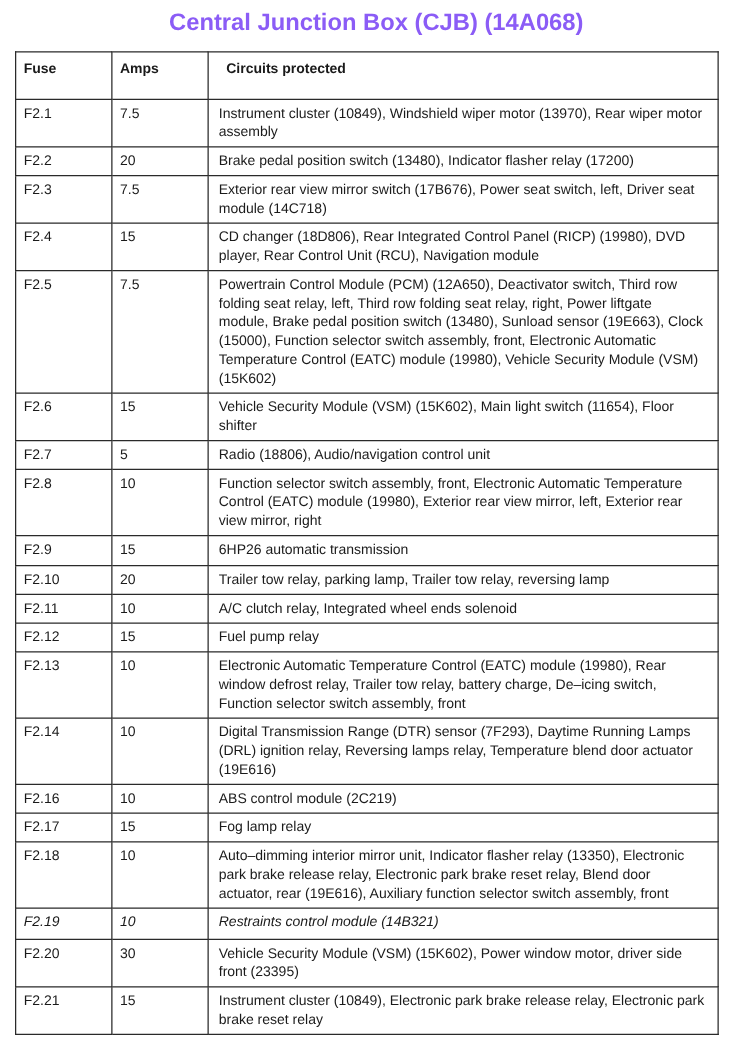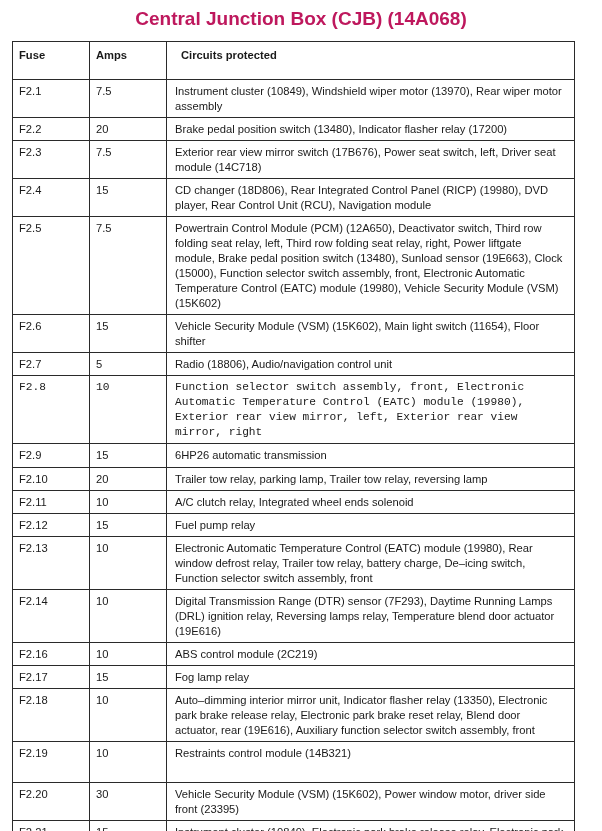--- a/index.html
+++ b/index.html
@@ -1,17 +1,17 @@
 <!DOCTYPE html>
 <html><head>
 <meta charset="utf-8">
 <style>
   html, body { margin: 0; padding: 0; background: #ffffff; }
   body { width: 602px; height: 831px; position: relative; overflow: hidden; font-family: "Liberation Sans", "DejaVu Sans", sans-serif; color: #1a1a1a; }
-  .title { position: absolute; top: 8px; left: 0; width: 602px; text-align: center; font-size: 19px; font-weight: bold; color: #be185d; letter-spacing: 0px; }
+  .title { position: absolute; top: 8px; left: 0; width: 602px; text-align: center; font-size: 19px; font-weight: bold; color: #8b5cf6; letter-spacing: 0px; }
   table.cjb { position: absolute; top: 41px; left: 12px; width: 562px; border-collapse: collapse; table-layout: fixed; font-size: 11.2px; line-height: 15px; }
   table.cjb td, table.cjb th { border: 1px solid #2a2a2a; vertical-align: top; padding: 4px 6px 3px 6px; text-align: left; }
   table.cjb th { font-weight: bold; height: 28px; padding-top: 6px; }
   table.cjb th.circ { padding-left: 14px; }
   col.c1 { width: 77px; } col.c2 { width: 77px; } col.c3 { width: 408px; }
   table.cjb td.circ { padding-left: 8px; padding-right: 10px; }
 </style>
 </head>
 <body>
 
@@ -59,21 +59,21 @@
       <tr style="height: 36px; padding-left: 12px;">
         <td>F2.6</td>
         <td>15</td>
         <td class="circ">Vehicle Security Module (VSM) (15K602), Main light switch (11654), Floor shifter</td>
       </tr>
       <tr style="height: 23px;">
         <td>F2.7</td>
         <td>5</td>
         <td class="circ">Radio (18806), Audio/navigation control unit</td>
       </tr>
-      <tr style="height: 48px; font-family: Liberation Mono, monospace;">
+      <tr style="height: 48px;">
         <td>F2.8</td>
         <td>10</td>
         <td class="circ">Function selector switch assembly, front, Electronic Automatic Temperature Control (EATC) module (19980), Exterior rear view mirror, left, Exterior rear view mirror, right</td>
       </tr>
       <tr style="height: 24px;">
         <td>F2.9</td>
         <td>15</td>
         <td class="circ">6HP26 automatic transmission</td>
       </tr>
       <tr style="height: 23px;">
@@ -109,21 +109,21 @@
       <tr style="height: 23px;">
         <td>F2.17</td>
         <td>15</td>
         <td class="circ">Fog lamp relay</td>
       </tr>
       <tr style="height: 48px;">
         <td>F2.18</td>
         <td>10</td>
         <td class="circ">Auto–dimming interior mirror unit, Indicator flasher relay (13350), Electronic park brake release relay, Electronic park brake reset relay, Blend door actuator, rear (19E616), Auxiliary function selector switch assembly, front</td>
       </tr>
-      <tr style="height: 41px;">
+      <tr style="height: 25px; font-style: italic;">
         <td>F2.19</td>
         <td>10</td>
         <td class="circ">Restraints control module (14B321)</td>
       </tr>
       <tr style="height: 35px;">
         <td>F2.20</td>
         <td>30</td>
         <td class="circ">Vehicle Security Module (VSM) (15K602), Power window motor, driver side front (23395)</td>
       </tr>
       <tr style="height: 36px;">

